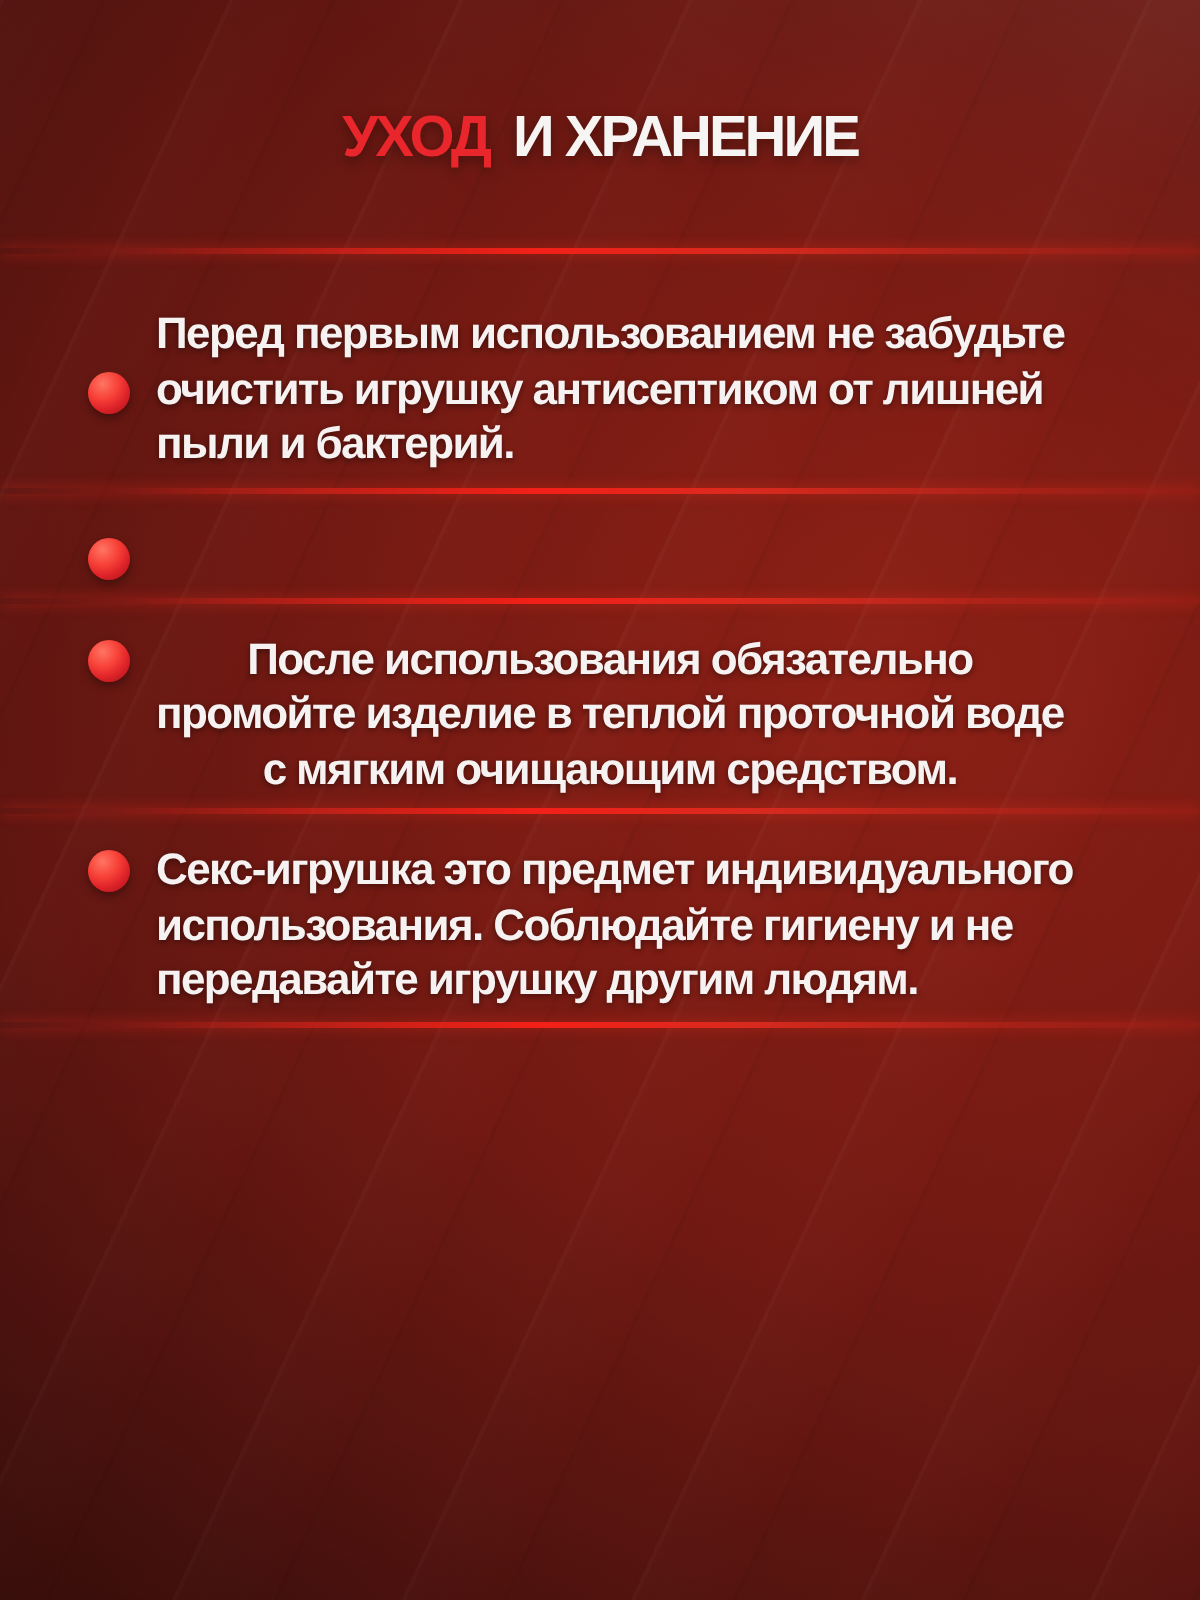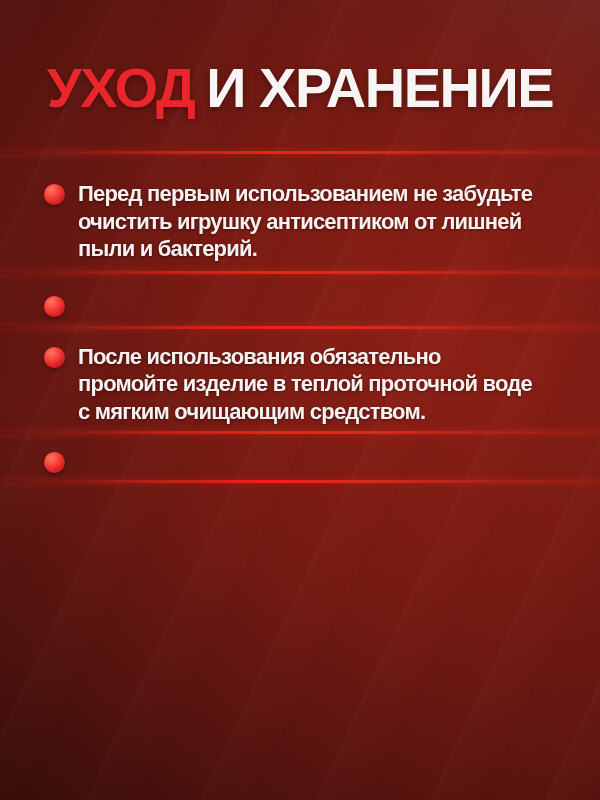--- a/index.html
+++ b/index.html
@@ -24,21 +24,21 @@
         rgba(255,255,255,0.030) 0px, rgba(255,255,255,0.030) 2px,
         rgba(255,255,255,0.012) 2px, rgba(255,255,255,0.000) 46px,
         rgba(0,0,0,0.050) 46px, rgba(0,0,0,0.050) 48px,
         rgba(0,0,0,0.018) 48px, rgba(0,0,0,0.000) 104px),
       radial-gradient(130% 95% at 74% 42%, #8e2016 0%, #7a1b13 30%, #631611 55%, #4a120e 80%, #3d0f0c 100%);
   }
   .title {
     padding-top: 24px;
     text-align: center;
     font-weight: bold;
-    font-size: 56px;
+    font-size: 29px;
     line-height: 52px;
     letter-spacing: -1.5px;
     white-space: nowrap;
     text-shadow: 0 2px 6px rgba(0,0,0,0.35);
   }
   .title .hl { color: #e8262b; }
   .title .rest { color: #f7f5f4; margin-left: 12px; }
 
   .divider {
     height: 3px;
@@ -55,23 +55,23 @@
     box-shadow: 0 0 7px rgba(255,45,30,0.40);
   }
   .divider.after-title { margin-top: 29px; }
 
   .item {
     display: flex;
     align-items: flex-start;
     padding-left: 44px;
     padding-right: 10px;
   }
-  .item.i1 { margin-top: 26px; }
+  .item.i1 { margin-top: 26px; align-items: center; }
   .item.i2 { margin-top: 18px; }
-  .item.i3 { margin-top: 14px; }
+  .item.i3 { margin-top: 14px; text-align: center; }
   .item.i4 { margin-top: 14px; }
   .item.i5 { margin-top: 14px; }
 
   .divider.d2 { margin-top: 8px; }
   .divider.d3 { margin-top: 9px; }
   .divider.d4 { margin-top: 6px; }
   .divider.d5 { margin-top: 7px; }
 
   .dot {
     flex: 0 0 auto;
@@ -122,18 +122,21 @@
     <span class="dot"></span>
     <p class="item-text" style="margin: 0px 0px 0px 13px;">После использования обязательно
 промойте изделие в теплой проточной воде
 с мягким очищающим средством.</p>
   </div>
 
   <div class="divider d4"></div>
 
   <div class="item i4">
     <span class="dot"></span>
+    <p class="item-text" style="margin: 0px 0px 0px 13px;">Секс-игрушка это предмет индивидуального
+использования. Соблюдайте гигиену и не
+передавайте игрушку другим людям.</p>
   </div>
 
   <div class="divider d5"></div>
 
 
 </div>
 
 </body></html>

